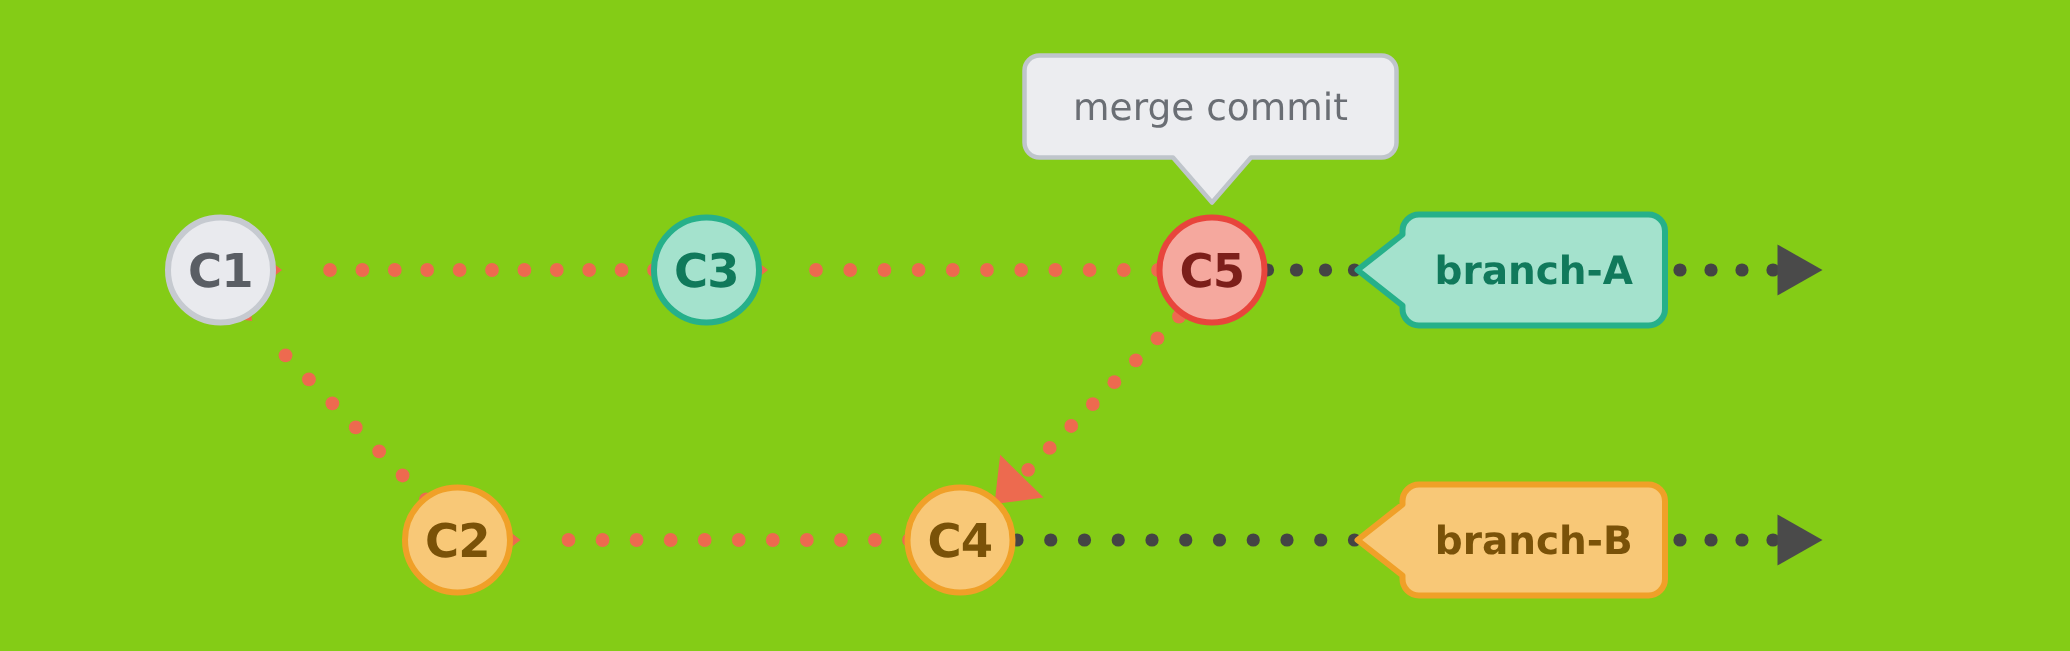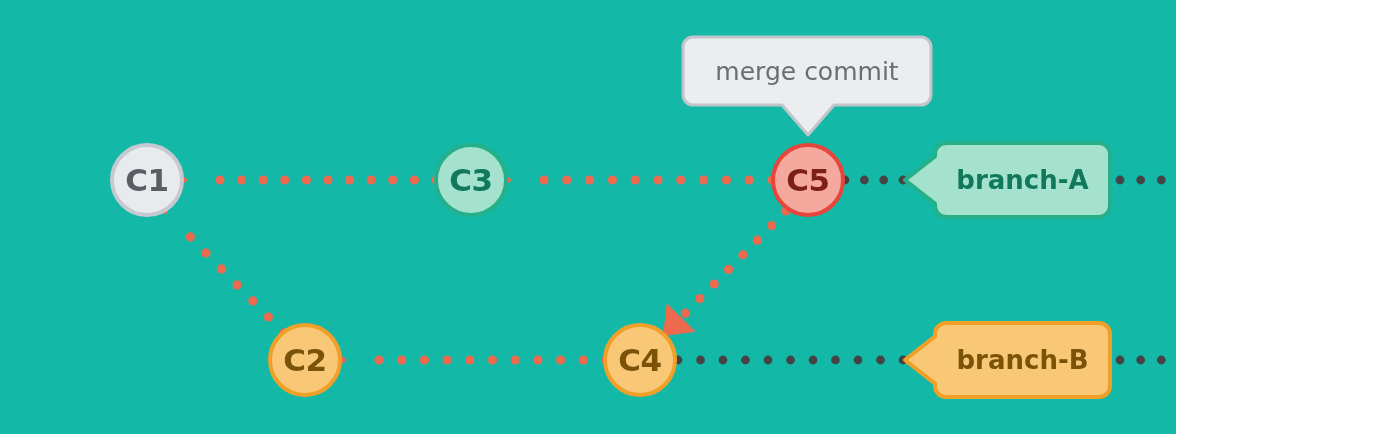--- a/index.html
+++ b/index.html
@@ -5,23 +5,23 @@
   html, body {
     margin: 0;
     padding: 0;
     background: #ffffff;
   }
   body {
     font-family: "DejaVu Sans", sans-serif;
   }
   #stage {
     position: relative;
-    width: 1176px;
+    width: 1380px;
     height: 434px;
-    background: #14b8a6;
+    background: #84cc16;
     overflow: hidden;
   }
   #graph-svg {
     position: absolute;
     top: 0;
     left: 0;
     width: 1380px;
     height: 434px;
   }
   .commit-label {

